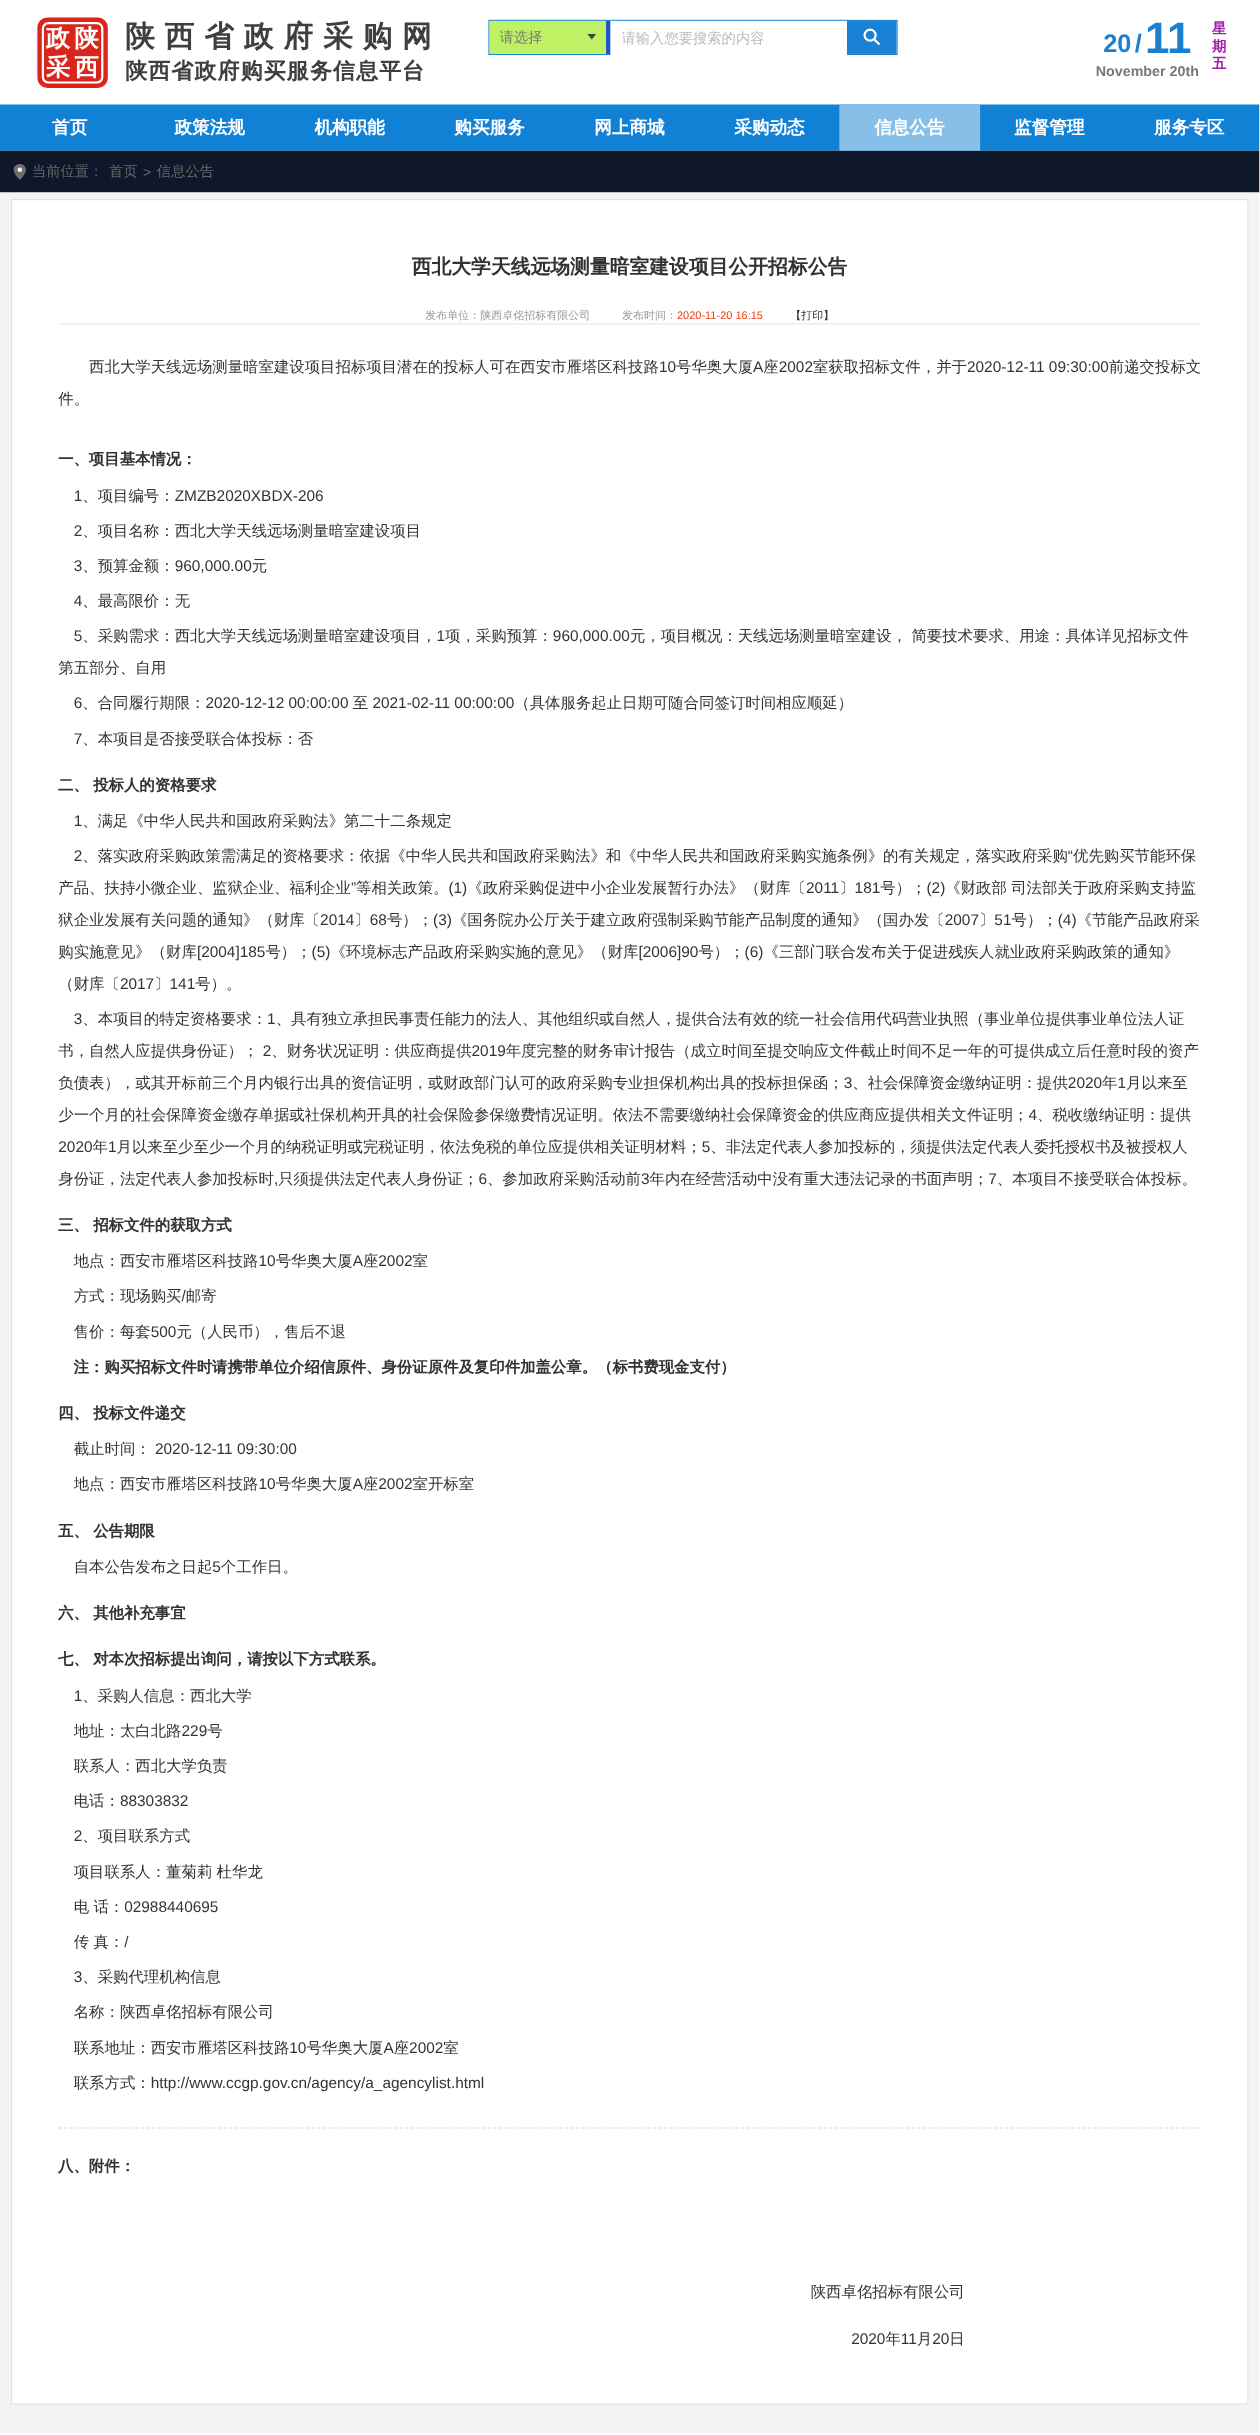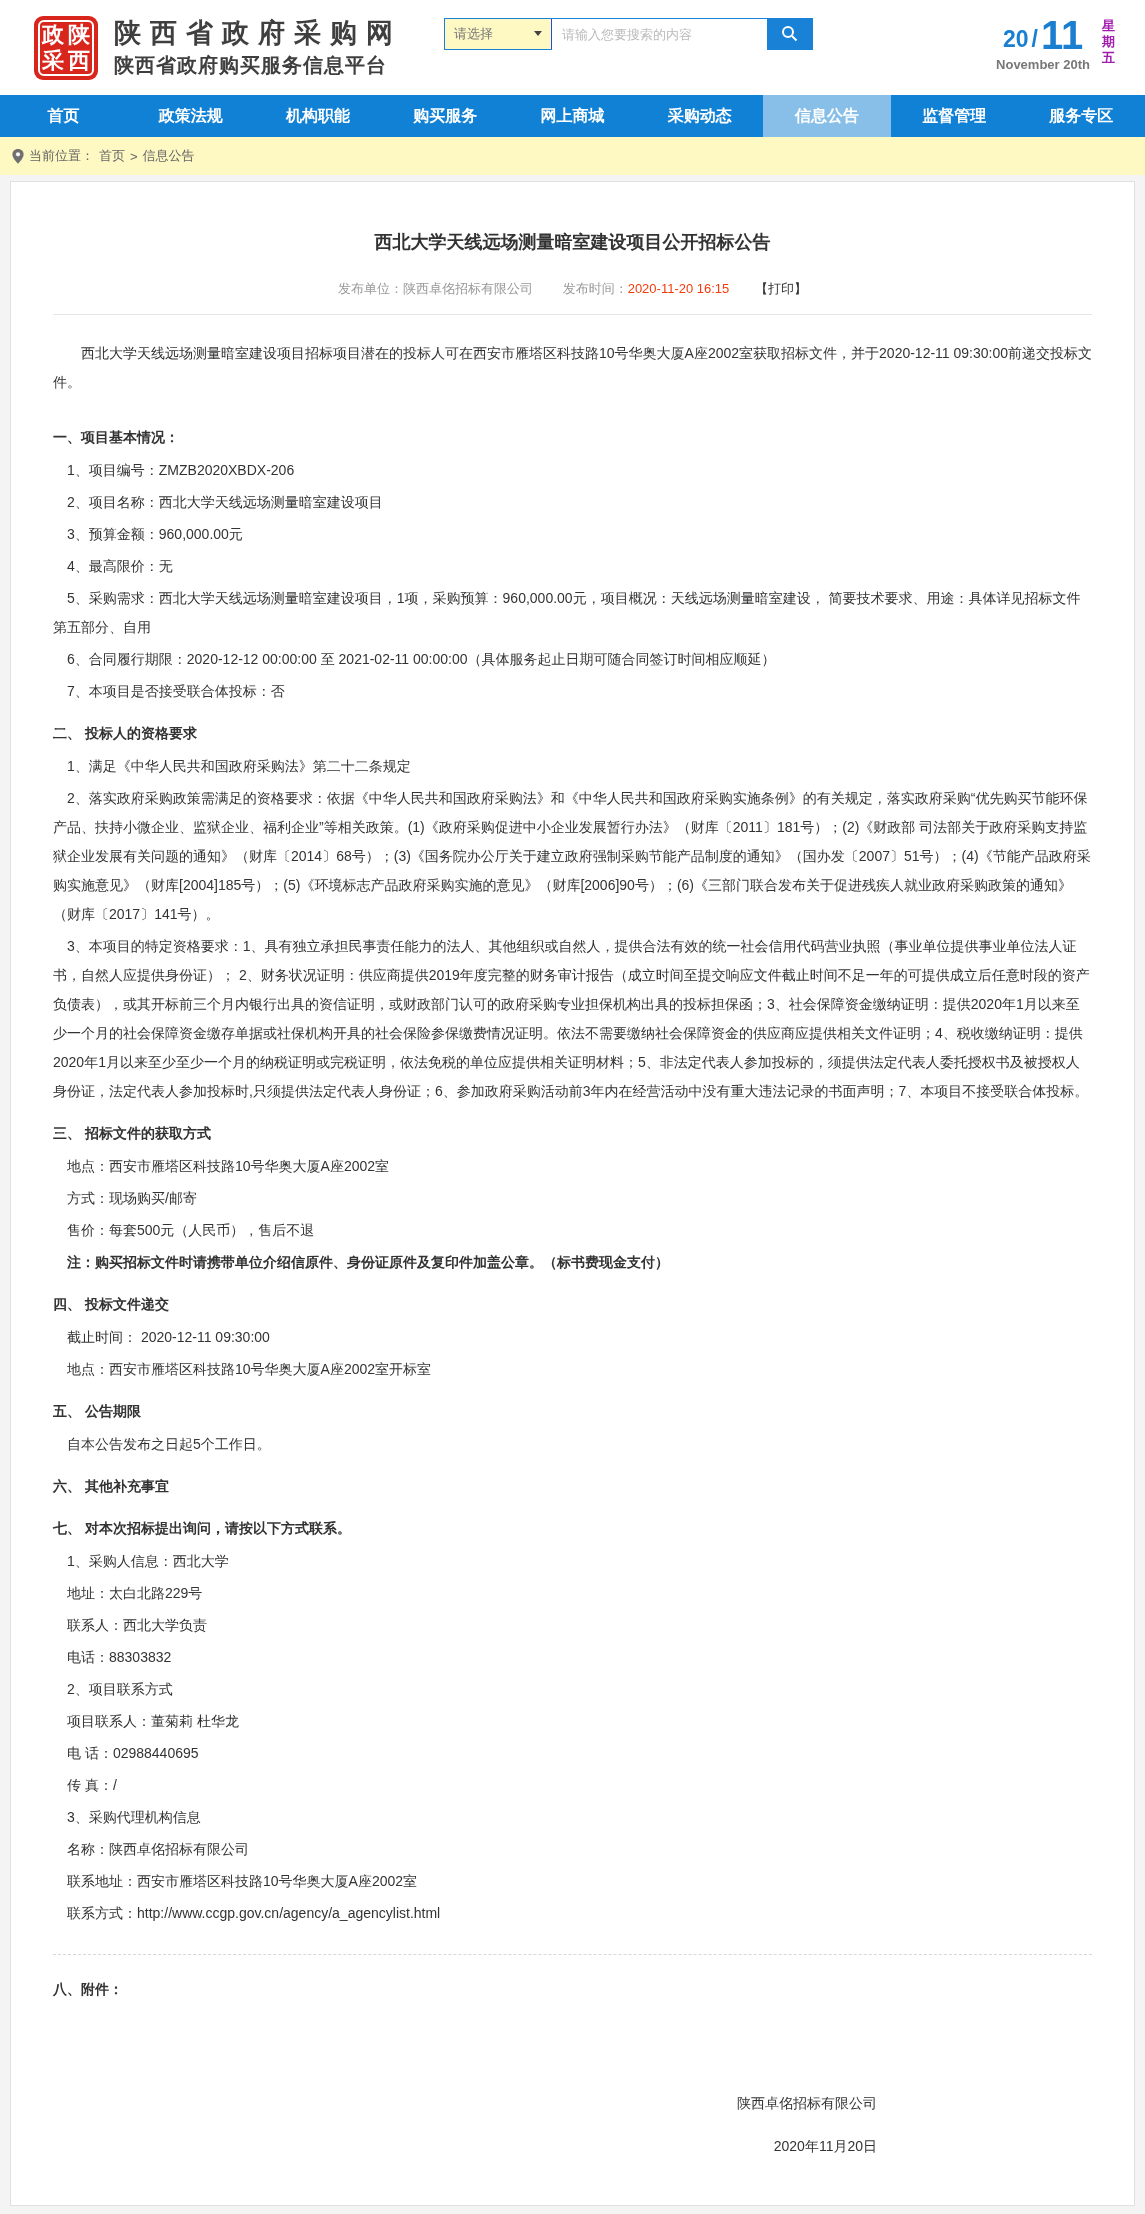--- a/index.html
+++ b/index.html
@@ -24,21 +24,21 @@
     color:#fff;font-weight:bold;font-size:22px;line-height:1;
     font-family:"Liberation Serif","DejaVu Serif",serif;
   }
   .site-titles{margin-left:16px;}
   .site-name{font-size:27px;font-weight:bold;color:#3f3f3f;letter-spacing:9px;line-height:30px;}
   .site-sub{font-size:20px;font-weight:bold;color:#3f3f3f;letter-spacing:1px;line-height:26px;margin-top:4px;}
   
   .search{display:flex;height:30px;border:1px solid #1a82d6;margin-left:42px;margin-top:-28px;}
   .search-select{
     width:88px;display:flex;align-items:center;justify-content:space-between;
-    padding:0 9px;font-size:13px;color:#777;border-right:1px solid #1d4ed8;cursor:pointer;background:#fef9c3;
+    padding:0 9px;font-size:13px;color:#777;border-right:4px solid #1d4ed8;cursor:pointer;background:#bef264;
   }
   .caret{width:0;height:0;border-left:4px solid transparent;border-right:4px solid transparent;border-top:5px solid #444;}
   .search-input{
     width:195px;border:0;outline:none;padding:16px 10px;font-size:13px;color:#333;
     font-family:"Liberation Sans","DejaVu Sans",sans-serif;
   }
   .search-input::placeholder{color:#bbb;}
   .search-btn{width:45px;background:#1a82d6;border:0;display:flex;align-items:center;justify-content:center;cursor:pointer;}
   
   .datebox{margin-left:auto;display:flex;align-items:flex-start;gap:12px;margin-top:-6px;}
@@ -51,32 +51,32 @@
   .weekday{width:15px;font-size:13px;line-height:16px;word-break:break-all;color:#a21caf;font-weight:bold;}
   
   .nav{display:flex;height:42px;background:#1181d5;}
   .nav-item{
     flex:1;display:flex;align-items:center;justify-content:center;
     color:#fff;font-size:16px;font-weight:bold;text-decoration:none;cursor:pointer;
   }
   .nav-item.active{background:#87bfe9;}
   
   .crumb{
-    height:38px;background:#fef9c3;display:flex;align-items:center;
+    height:38px;background:#0f172a;display:flex;align-items:center;
     padding:0 12px;font-size:13px;color:#666;gap:5px;
   }
   .crumb a{color:#666;text-decoration:none;cursor:pointer;}
   
   .main{background:#f4f4f4;padding:6px 10px 26px;}
   .card{
     background:#fff;border:1px solid #e0e0e0;min-height:1880px;
     padding:42px 42px 30px;box-sizing:border-box;
   }
   .article-title{text-align:center;font-size:18px;font-weight:bold;color:#333;margin:6px 0 26px;}
-  .pub-row{text-align:center;font-size:13px;color:#999;padding-bottom:16px;border-bottom:1px solid #e6e6e6;}
+  .pub-row{text-align:center;font-size:10px;color:#999;padding-bottom:0;border-bottom:1px solid #e6e6e6;}
   .pub-row .sp{display:inline-block;width:26px;}
   .pub-time{color:#f43b0c;}
   .print-link{color:#333;text-decoration:none;margin-left:22px;cursor:pointer;}
   .body-text{padding-top:24px;font-size:14px;}
   .block{line-height:29px;margin:0 0 3px;}
   .b-para{text-indent:2em;margin-bottom:26px;}
   .b-heading{font-weight:bold;margin-top:13px;margin-bottom:4px;}
   .b-item{text-indent:1em;}
   .b-note{font-weight:bold;text-indent:1em;}
   .b-divider{border-top:1px dashed #d8d8d8;height:0;margin:26px 0 20px;}

